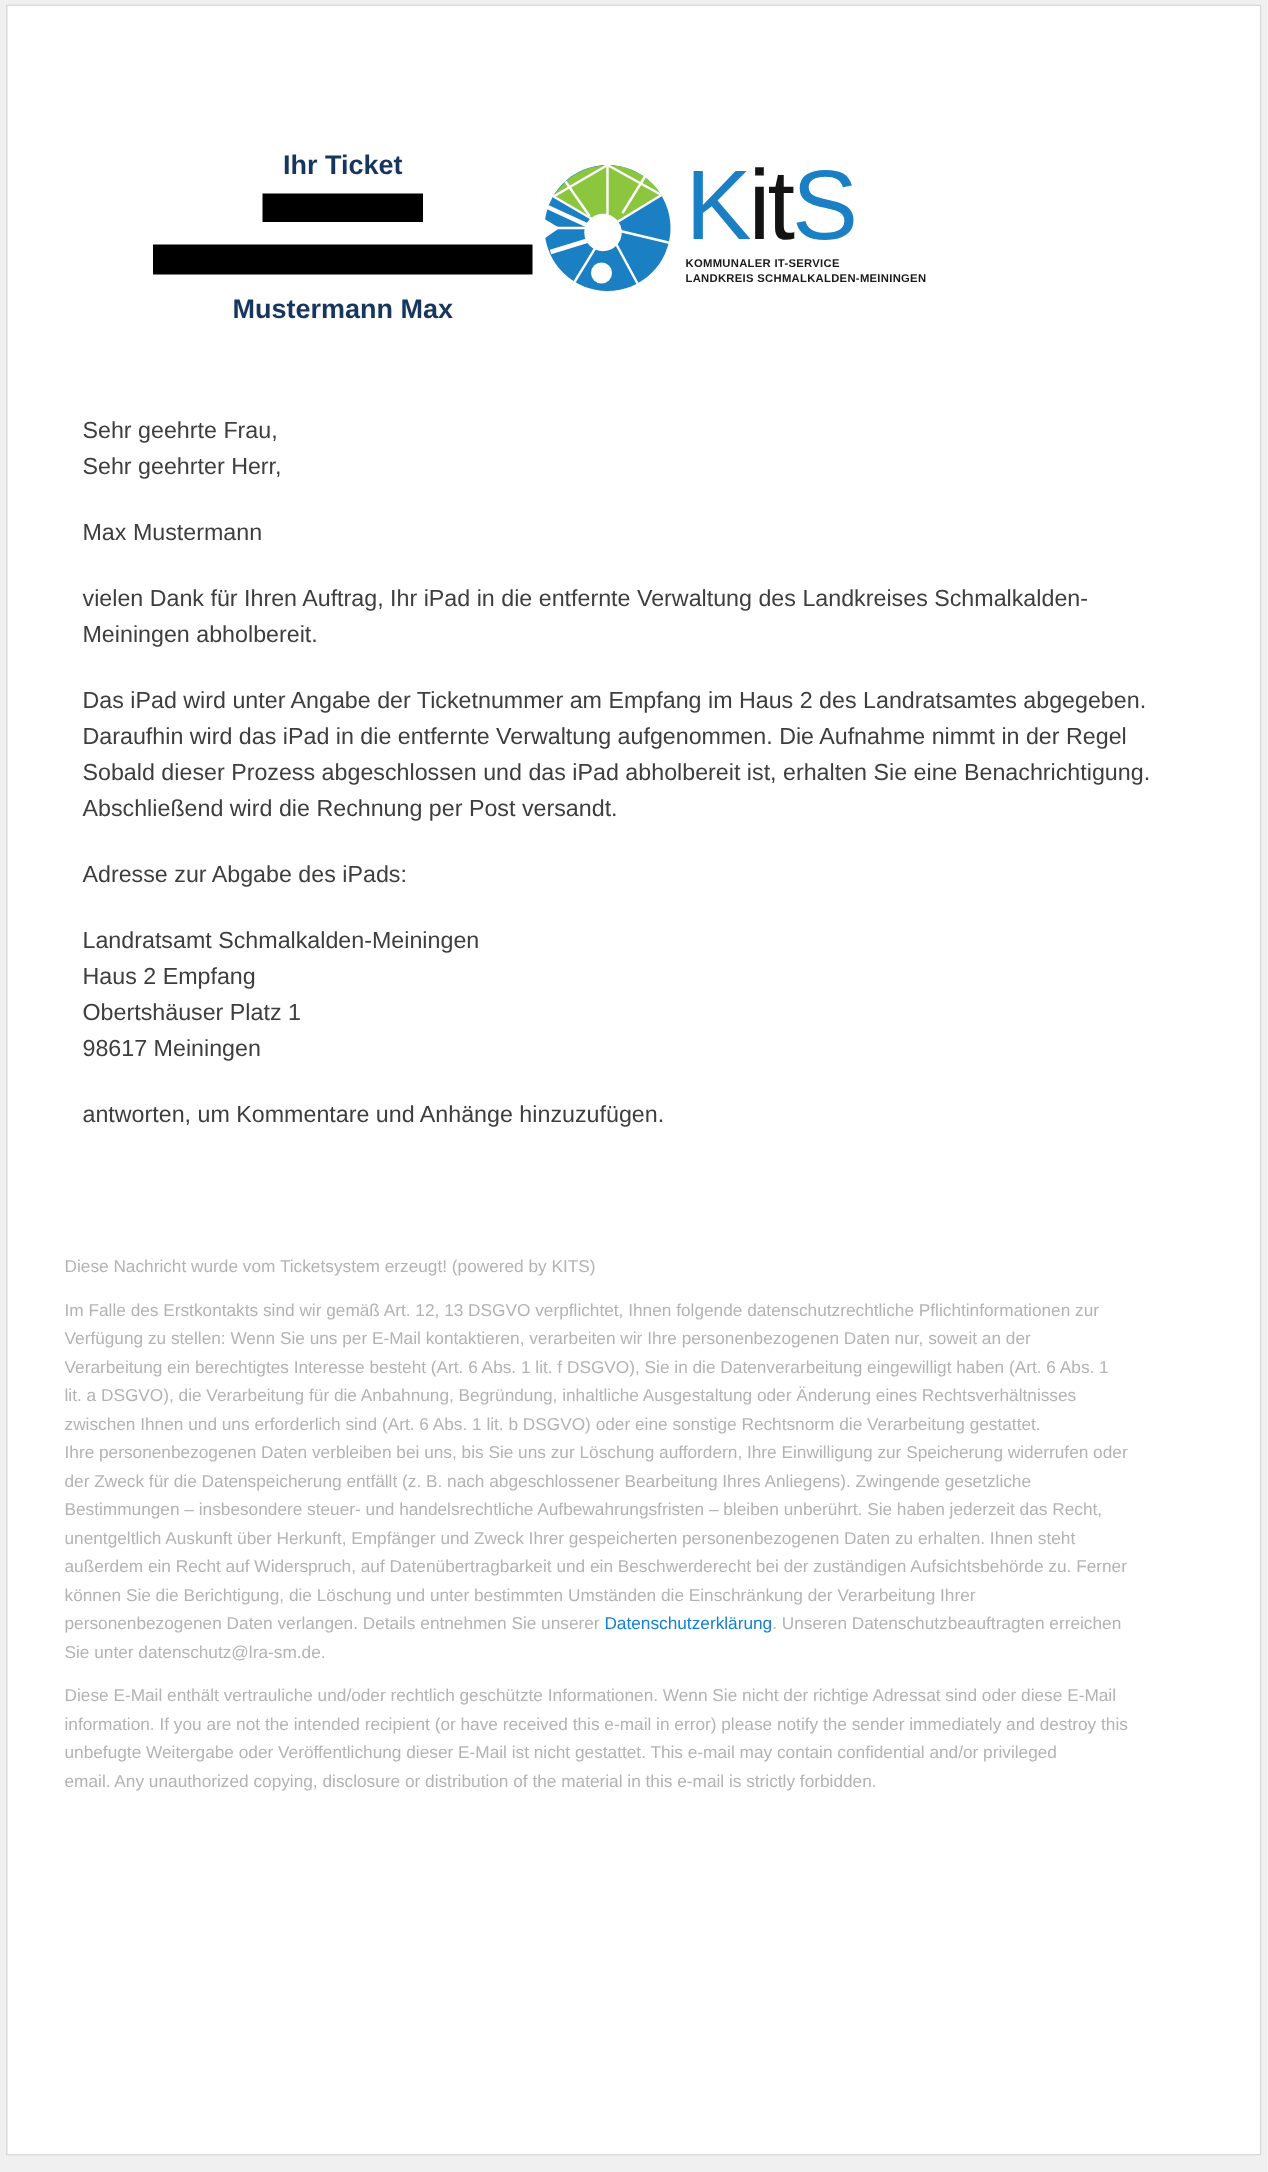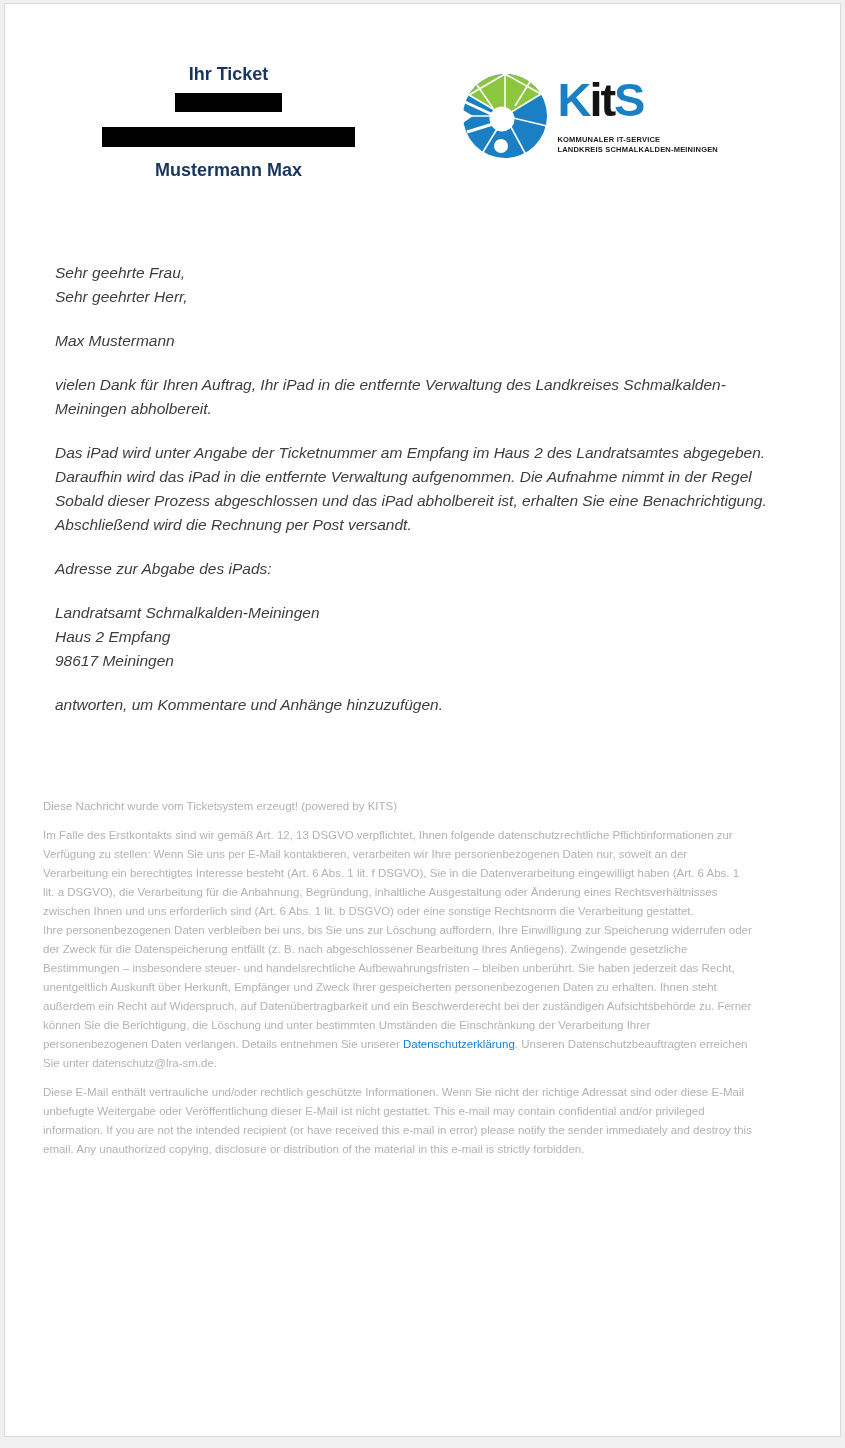--- a/index.html
+++ b/index.html
@@ -11,40 +11,40 @@
   .card {
     box-sizing:border-box;
     margin:3px 4px 0 4px;
     height:1434px;
     background:#ffffff;
     border:1px solid #d9d9d9;
     overflow:hidden;
   }
   
   .header {
-    display:flex; justify-content:space-between; align-items:flex-start;
-    padding:60px 122px 0 97px;
+    display:flex; align-items:flex-start;
+    padding:96px 122px 0 97px;
   }
   .ticket-block { width:253px; text-align:center; }
   .ticket-title, .customer-name {
     color:#17365d; font-weight:bold; font-size:18px; line-height:20px;
   }
   .redact { background:#000; }
   .redact-1 { width:107px; height:19px; margin:9px auto 0; }
   .redact-2 { width:253px; height:20px; margin:15px auto 0; }
   .customer-name { margin-top:13px; }
   .logo { display:flex; align-items:flex-start; }
   .logo-globe { width:100px; height:100px; flex:0 0 auto; }
   .logo-right { margin-left:2px; }
-  .logo-word { font-weight:bold; font-size:47px; line-height:72px; letter-spacing:-2px; white-space:nowrap; }
+  .logo-word { font-weight:normal; font-size:66px; line-height:72px; letter-spacing:-2px; white-space:nowrap; }
   .logo-word .lw-blue { color:#1b7fc4; }
   .logo-word .lw-black { color:#131313; }
   .logo-caption { color:#1a1a1a; font-weight:bold; font-size:7.5px; line-height:10px; letter-spacing:0.2px; margin-top:-1px; white-space:nowrap; }
   
-  .content { margin-top:81px; padding:0 50px; color:#3e3e3e; font-size:15.5px;font-style:italic; }
+  .content { margin-top:60px; padding:0 50px; color:#3e3e3e; font-size:15.5px; }
   .content p { margin:0 0 20px 0; }
   .line { line-height:24px; white-space:nowrap; }
   .mt-xl { margin-top:53px; }
   .mt-xxl { margin-top:58px; }
   .redact-inline { display:inline-block; background:#000; width:97px; height:14px; vertical-align:-1px; }
   a.link-portal { color:#4381c0; text-decoration:none; }
   a.link-privacy { color:#1580d2; text-decoration:none; }
   
   .footer { margin-top:80px; padding:0 38px 40px; color:#b3b3b3; font-size:11.5px; }
   .footer p { margin:0 0 10px 0; }
@@ -120,20 +120,21 @@
       <span class="line" style="display:block">Daraufhin wird das iPad in die entfernte Verwaltung aufgenommen. Die Aufnahme nimmt in der Regel</span>
       <span class="line" style="display:block">Sobald dieser Prozess abgeschlossen und das iPad abholbereit ist, erhalten Sie eine Benachrichtigung.</span>
       <span class="line" style="display:block">Abschließend wird die Rechnung per Post versandt.</span>
     </p>
 
     <p class="line">Adresse zur Abgabe des iPads:</p>
 
     <p>
       <span class="line" style="display:block">Landratsamt Schmalkalden-Meiningen</span>
       <span class="line" style="display:block">Haus 2 Empfang</span>
+      <span class="line" style="display:block">Obertshäuser Platz 1</span>
       <span class="line" style="display:block">98617 Meiningen</span>
     </p>
 
     <p class="mt-xxl">
       <span class="line" style="display:block">antworten, um Kommentare und Anhänge hinzuzufügen.</span>
     </p>
   </div>
 
   <div class="footer">
     <p class="fline">Diese Nachricht wurde vom Ticketsystem erzeugt! (powered by KITS)</p>
@@ -150,19 +151,19 @@
       <span class="fline" style="display:block">Bestimmungen – insbesondere steuer- und handelsrechtliche Aufbewahrungsfristen – bleiben unberührt. Sie haben jederzeit das Recht,</span>
       <span class="fline" style="display:block">unentgeltlich Auskunft über Herkunft, Empfänger und Zweck Ihrer gespeicherten personenbezogenen Daten zu erhalten. Ihnen steht</span>
       <span class="fline" style="display:block">außerdem ein Recht auf Widerspruch, auf Datenübertragbarkeit und ein Beschwerderecht bei der zuständigen Aufsichtsbehörde zu. Ferner</span>
       <span class="fline" style="display:block">können Sie die Berichtigung, die Löschung und unter bestimmten Umständen die Einschränkung der Verarbeitung Ihrer</span>
       <span class="fline" style="display:block"><span>personenbezogenen Daten verlangen. Details entnehmen Sie unserer </span><a href="#" class="link-privacy">Datenschutzerklärung</a><span>. Unseren Datenschutzbeauftragten erreichen</span></span>
       <span class="fline" style="display:block">Sie unter datenschutz@lra-sm.de.</span>
     </p>
 
     <p>
       <span class="fline" style="display:block">Diese E-Mail enthält vertrauliche und/oder rechtlich geschützte Informationen. Wenn Sie nicht der richtige Adressat sind oder diese E-Mail</span>
+      <span class="fline" style="display:block">information. If you are not the intended recipient (or have received this e-mail in error) please notify the sender immediately and destroy this</span>
       <span class="fline" style="display:block">unbefugte Weitergabe oder Veröffentlichung dieser E-Mail ist nicht gestattet. This e-mail may contain confidential and/or privileged</span>
-      <span class="fline" style="display:block">information. If you are not the intended recipient (or have received this e-mail in error) please notify the sender immediately and destroy this</span>
       <span class="fline" style="display:block">email. Any unauthorized copying, disclosure or distribution of the material in this e-mail is strictly forbidden.</span>
     </p>
   </div>
 
 </div>
 
 </body></html>

